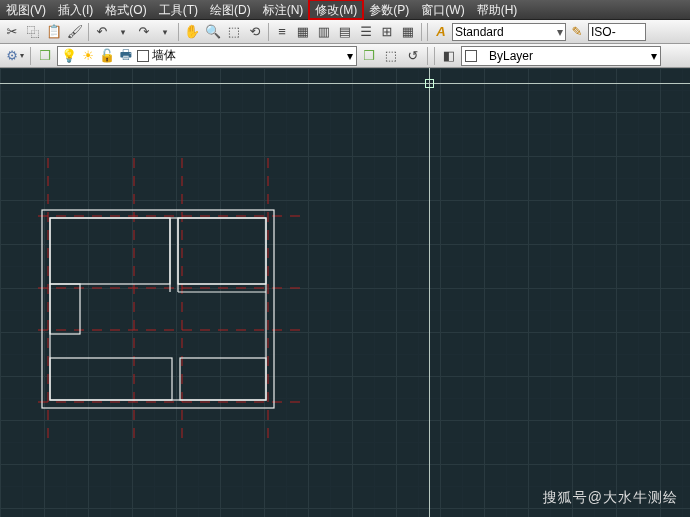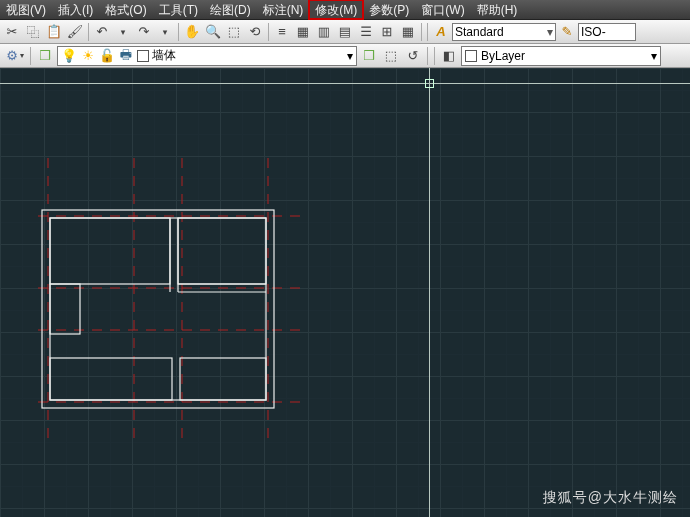--- a/index.html
+++ b/index.html
@@ -106,21 +106,21 @@
       <span class="ico">⊞</span>
     </div>
   <div class="tb-btn">
       <span class="ico">▦</span>
     </div>
   <div class="sep"></div>
   <div class="sep"></div>
   <div class="tb-btn">
       <span class="ico" style="color:#c80;font-style:italic;font-weight:bold">A</span>
     </div>
-  <div class="tb-sel" style="width:104px">
+  <div class="tb-sel" style="width:114px">
     <span>Standard</span>
     <span class="dd">▾</span>
   </div>
   <div class="tb-btn">
       <span class="ico" style="color:#b70">✎</span>
     </div>
   <div class="tb-sel" style="width:58px">
     <span>ISO-</span>
   </div>
 </div>
@@ -150,21 +150,21 @@
       <span class="ico">⬚</span>
     </div>
   <div class="tb-btn">
       <span class="ico">↺</span>
     </div>
   <div class="sep"></div>
   <div class="sep"></div>
   <div class="tb-btn">
       <span class="ico">◧</span>
     </div>
-  <div class="layer-sel" style="width:200px;padding:0 3px;gap:4px">
+  <div class="layer-sel" style="width:200px;padding:0 3px;gap:12px">
     <span class="swatch"></span>
     <span>ByLayer</span>
     <span class="dd" style="margin-left:auto">▾</span>
   </div>
 </div>
 
 <div class="canvas">
   <div class="grid2"></div>
   <div class="grid"></div>
   <div class="cursor-v"></div>

